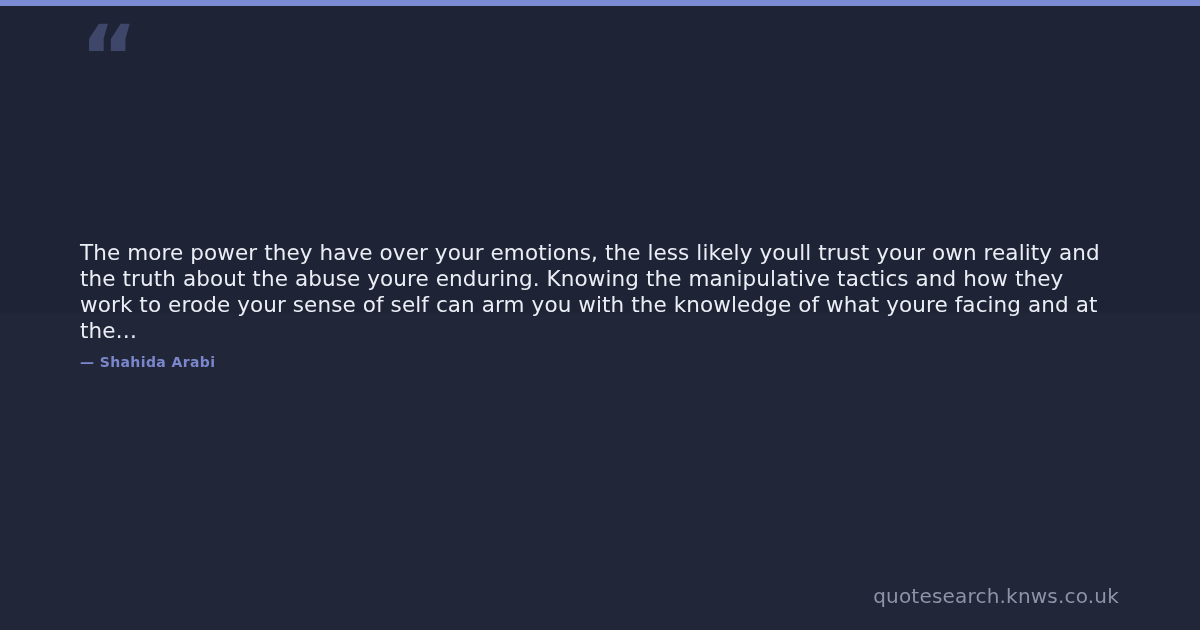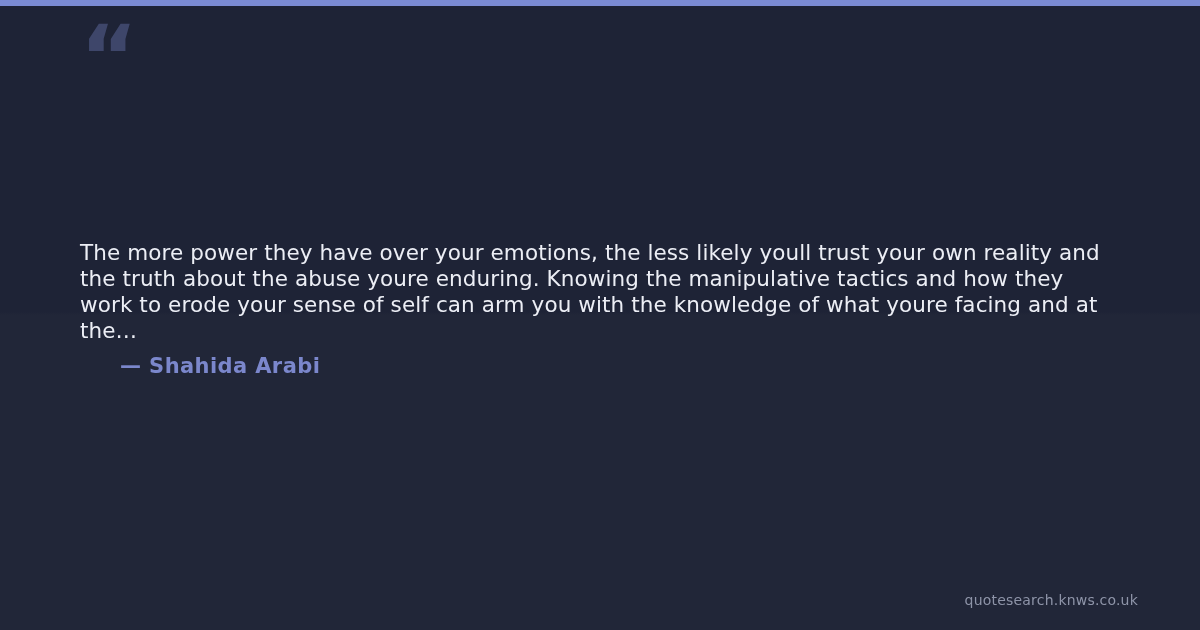--- a/index.html
+++ b/index.html
@@ -57,32 +57,31 @@
     color: #eceef5;
     font-weight: 400;
     letter-spacing: 0.1px;
     white-space: pre-wrap;
   }
 
   .quote-author {
     position: absolute;
     left: 80px;
     top: 354px;
-    font-size: 21px;
+    font-size: 14px;
     font-weight: 700;
     color: #7b87cc;
     letter-spacing: 0.4px;
-    margin-left: 40px;
   }
 
   .site-footer {
     position: absolute;
-    right: 62px;
+    right: 81px;
     bottom: 22px;
-    font-size: 14px;
+    font-size: 20px;
     color: #8e94a8;
     letter-spacing: 0.2px;
   }
 </style>
 </head>
 <body>
 
 <div class="quote-card">
 
   <div class="accent-bar"></div>

